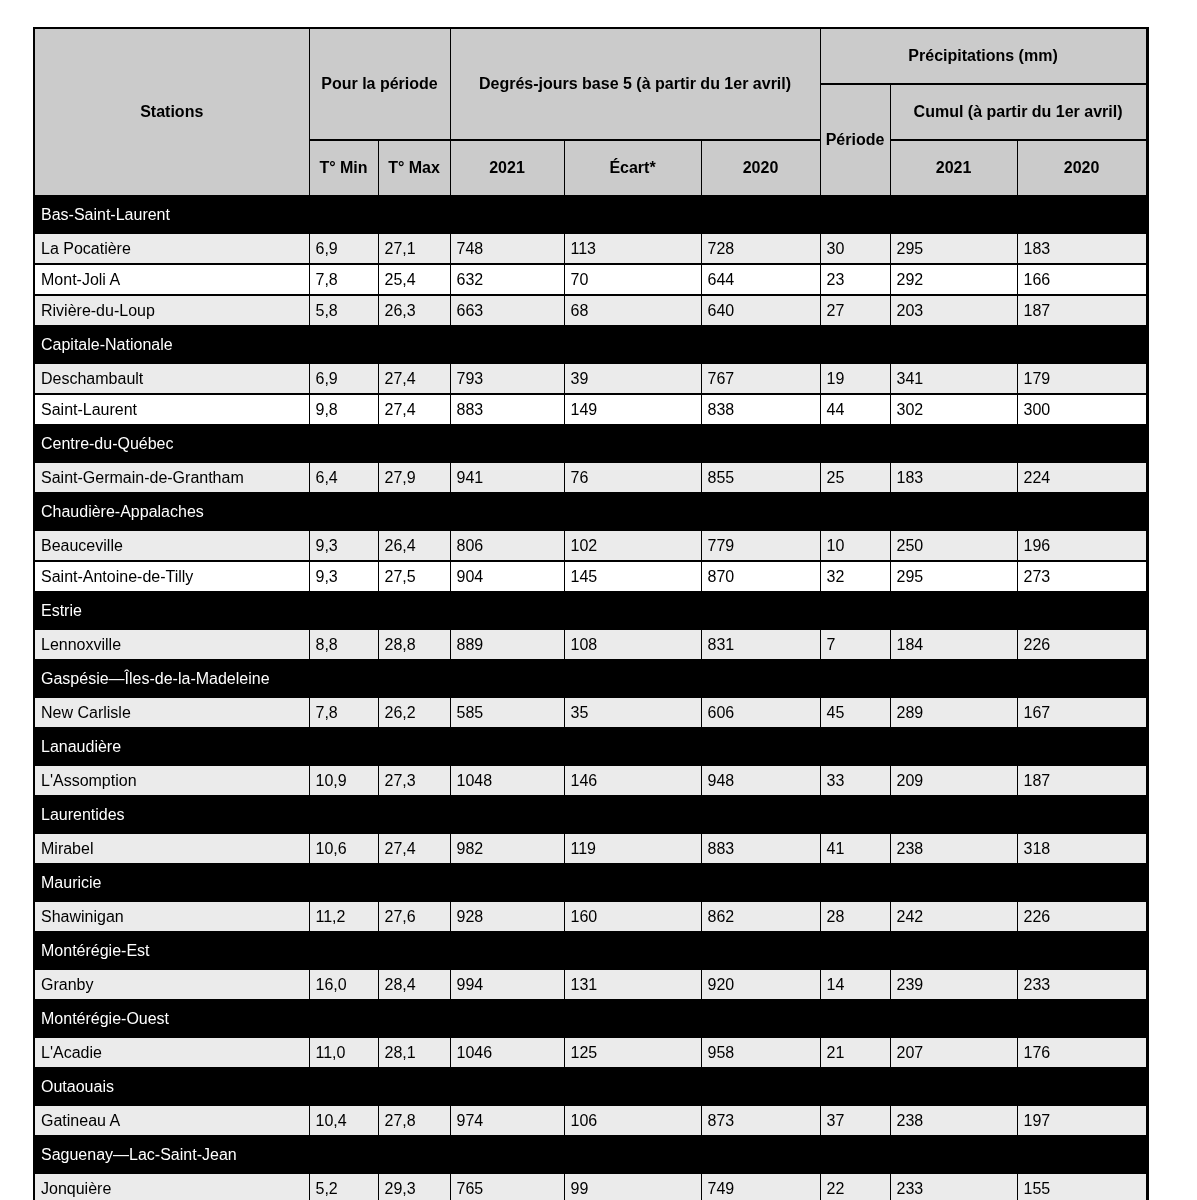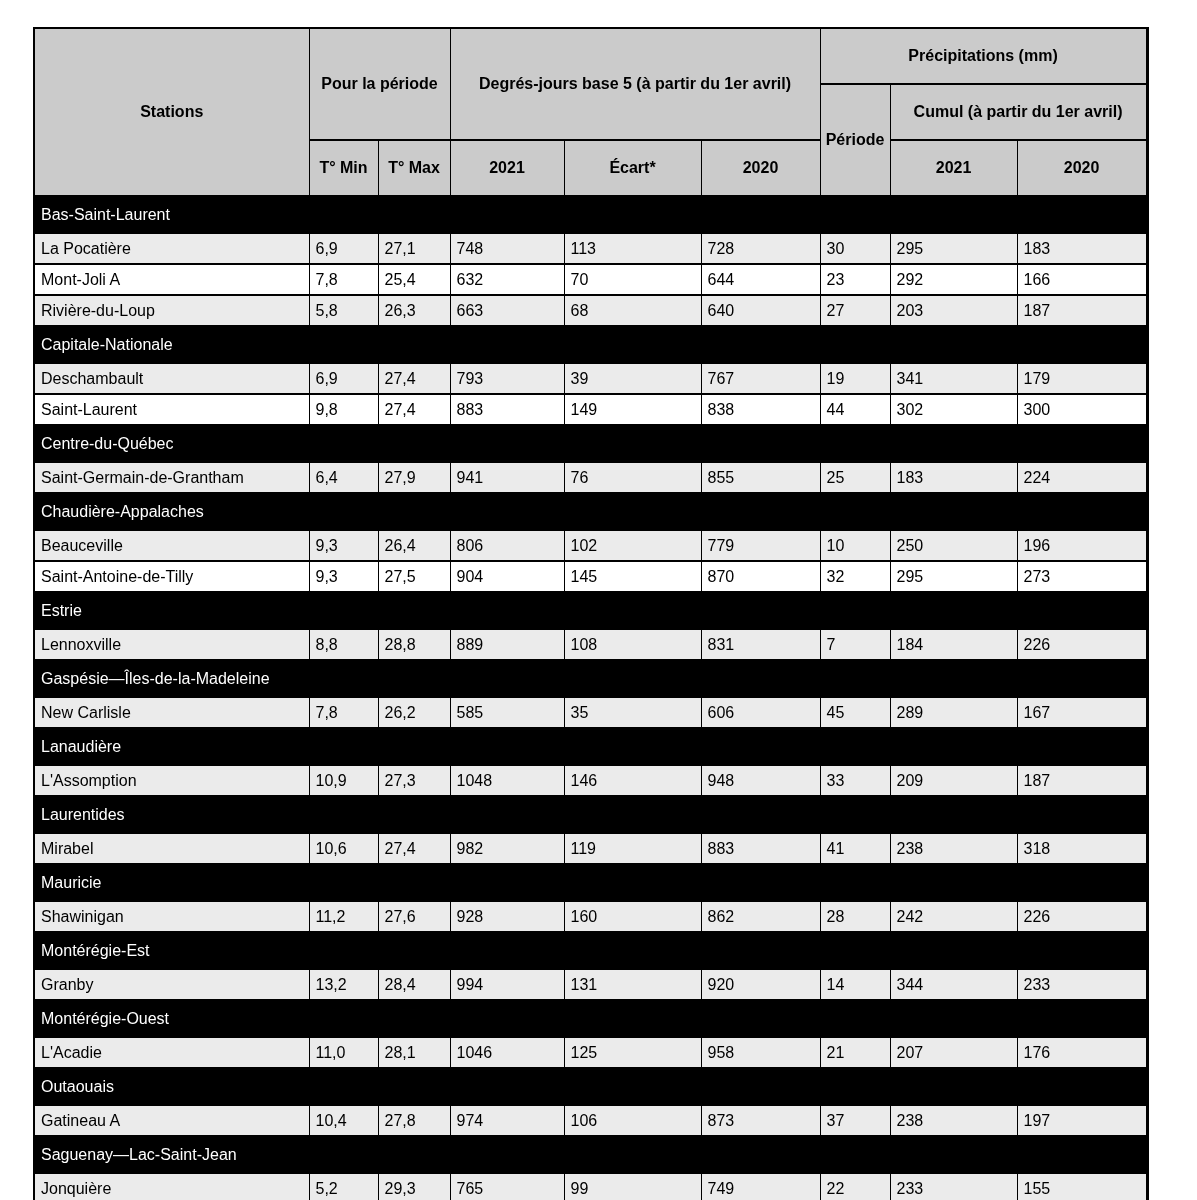--- a/index.html
+++ b/index.html
@@ -290,27 +290,27 @@
           <td class="cell">862</td>
           <td class="cell">28</td>
           <td class="cell">242</td>
           <td class="cell">226</td>
         </tr>
         <tr>
           <td colspan="9" class="region">Montérégie-Est</td>
         </tr>
         <tr class="stripe">
           <td class="cell">Granby</td>
-          <td class="cell">13,2</td>
+          <td class="cell">16,0</td>
           <td class="cell">28,4</td>
           <td class="cell">994</td>
           <td class="cell">131</td>
           <td class="cell">920</td>
           <td class="cell">14</td>
-          <td class="cell">344</td>
+          <td class="cell">239</td>
           <td class="cell">233</td>
         </tr>
         <tr>
           <td colspan="9" class="region">Montérégie-Ouest</td>
         </tr>
         <tr class="stripe">
           <td class="cell">L'Acadie</td>
           <td class="cell">11,0</td>
           <td class="cell">28,1</td>
           <td class="cell">1046</td>

